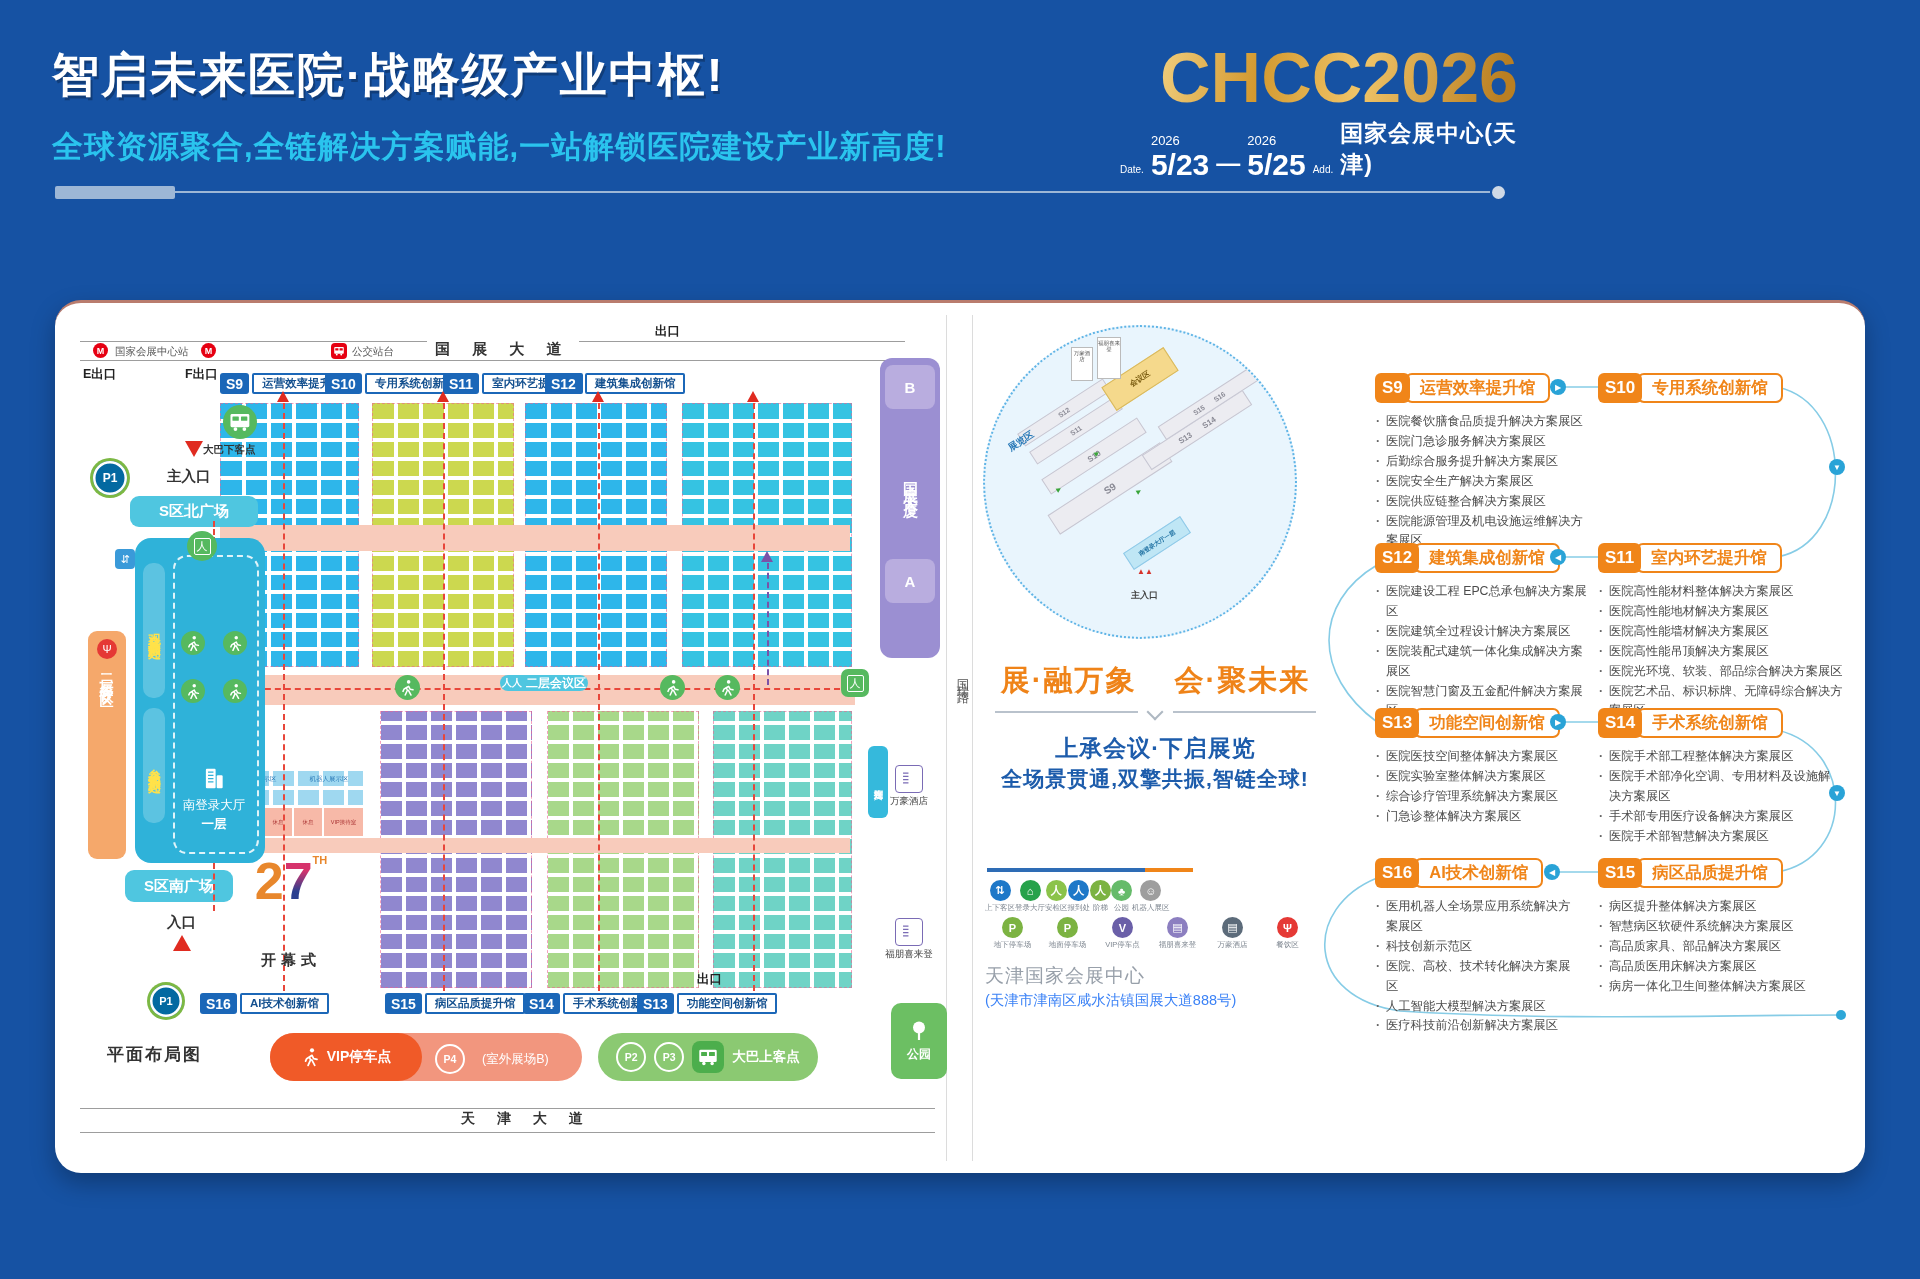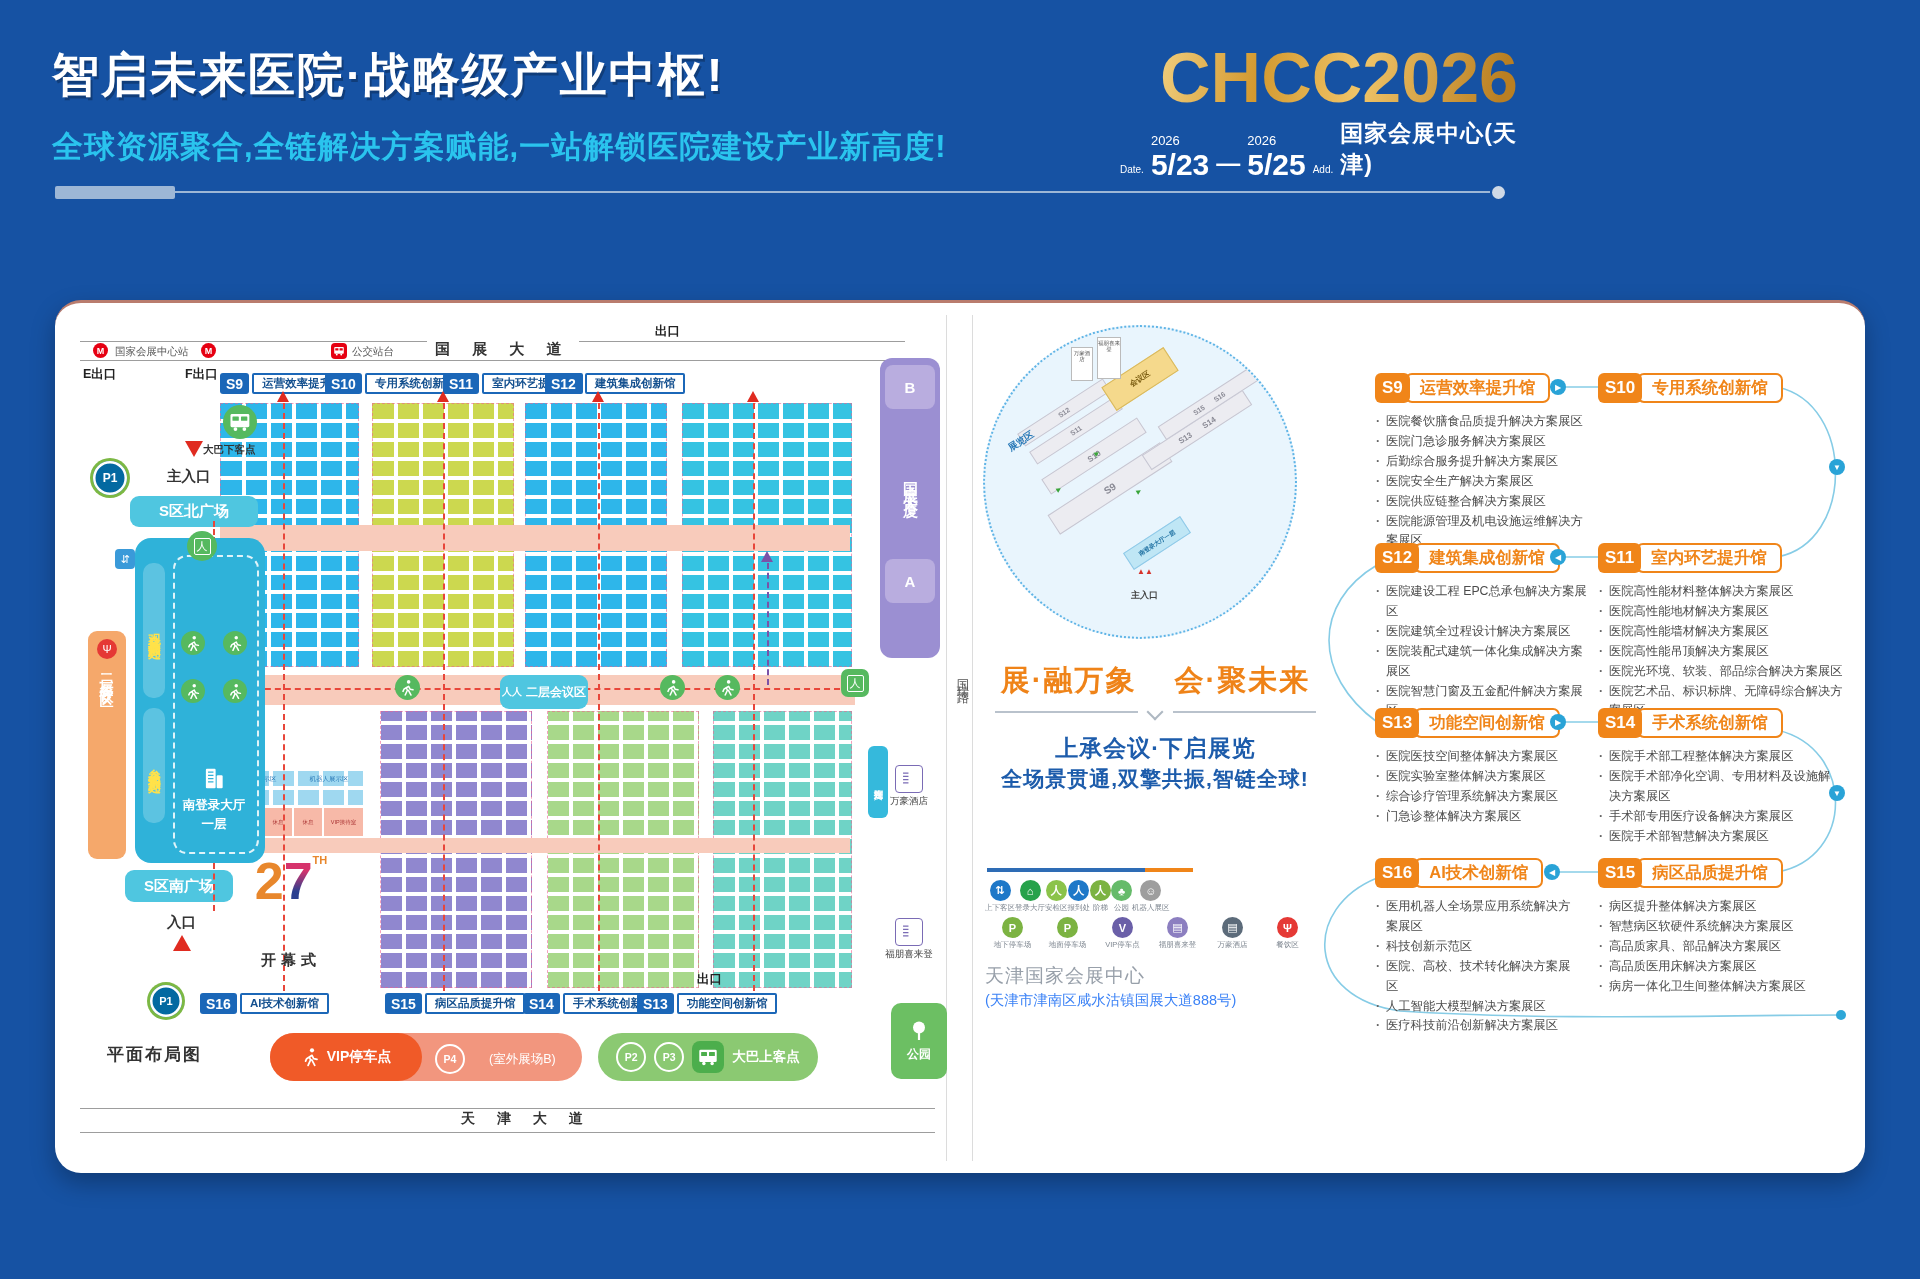--- a/index.html
+++ b/index.html
@@ -232,21 +232,21 @@
       </div>
     <div class="abs gc" style="left:660px;top:372px;width:25px;height:25px">
         <svg>
           <use href="#i-walk"></use>
         </svg>
       </div>
     <div class="abs gc" style="left:786px;top:366px;width:28px;height:28px;border-radius:7px">
         <span class="gate">人</span>
       </div>
 
-    <div class="abs cyanbtn" style="left:445px;top:372px;width:88px;height:34px;font-size:12px;gap:4px">
+    <div class="abs cyanbtn" style="left:445px;top:372px;width:88px;height:16px;font-size:12px;gap:4px">
       <span style="font-size:10px">人人</span>
       <span>二层会议区</span>
     </div>
 
     <div class="abs gc" style="left:168px;top:102px;width:34px;height:34px">
         <svg style="--icbg:#56b95f">
           <use href="#i-bus"></use>
         </svg>
       </div>
     <div class="abs pill-lb" style="left:148px;top:140px">大巴下客点</div>
@@ -279,21 +279,21 @@
         </svg>
       </div>
     <div class="abs gc" style="left:168px;top:376px;width:24px;height:24px">
         <svg>
           <use href="#i-walk"></use>
         </svg>
       </div>
     <svg class="abs" style="left:146px;top:462px;width:26px;height:26px;--icbg:#2fb2d9">
         <use href="#i-build"></use>
       </svg>
-    <div class="abs" style="left:118px;top:494px;width:82px;text-align:center;font-size:12.5px;font-weight:700;color:#fff">南登录大厅</div>
+    <div class="abs" style="left:118px;top:494px;width:82px;text-align:center;font-size:12.5px;font-weight:400;color:#fff">南登录大厅</div>
     <div class="abs" style="left:118px;top:513px;width:82px;text-align:center;font-size:12.5px;font-weight:700;color:#fff">一层</div>
     <div class="abs" style="left:60px;top:246px;width:20px;height:20px;background:#3a9ad9;border-radius:4px;color:#fff;font-size:11px;display:flex;align-items:center;justify-content:center">⇵</div>
 
     <div class="abs" style="left:33px;top:328px;width:38px;height:228px;background:#f5a86b;border-radius:9px">
       <div style="width:20px;height:20px;border-radius:50%;background:#e53935;color:#fff;font-size:11px;display:flex;align-items:center;justify-content:center;margin:8px auto 4px">Ψ</div>
       <div class="v" style="margin:0 auto;font-size:14px;font-weight:700;color:#fff;letter-spacing:5px;height:180px;display:flex;align-items:center">二层餐饮区</div>
     </div>
 
     <div class="abs cyanbtn" style="left:70px;top:567px;width:108px;height:32px;font-size:15px">S区南广场</div>
     <div class="abs" style="left:112px;top:610px;font-size:14.5px;font-weight:700;color:#333">入口</div>
@@ -347,21 +347,21 @@
         <i>功能空间创新馆</i>
       </div>
 
     <div class="abs" style="left:215px;top:730px;width:312px;height:48px;border-radius:24px;background:#f2967e">
       <div style="position:absolute;left:0;top:0;width:152px;height:48px;border-radius:24px;background:#f05a28;display:flex;align-items:center;justify-content:center;gap:6px;color:#fff;font-weight:700;font-size:14px">
         <svg style="width:20px;height:20px">
             <use href="#i-walk"></use>
           </svg>
         <span>VIP停车点</span>
       </div>
-      <div style="position:absolute;left:165px;top:11px;display:flex;align-items:center;gap:24px;color:#fff">
+      <div style="position:absolute;left:165px;top:11px;display:flex;align-items:center;gap:17px;color:#fff">
         <span class="ring" style="width:26px;height:26px;font-size:10.5px">P4</span>
         <span style="font-size:12.5px">(室外展场B)</span>
       </div>
     </div>
     <div class="abs" style="left:543px;top:730px;width:220px;height:48px;border-radius:24px;background:#8bc972;display:flex;align-items:center;justify-content:center;gap:8px">
       <span class="ring" style="width:26px;height:26px;font-size:10.5px">P2</span>
       <span class="ring" style="width:26px;height:26px;font-size:10.5px">P3</span>
       <span style="width:32px;height:32px;background:#4cae4c;border-radius:8px;display:flex;align-items:center;justify-content:center">
           <svg style="width:22px;height:22px;--icbg:#4cae4c">
             <use href="#i-bus"></use>

